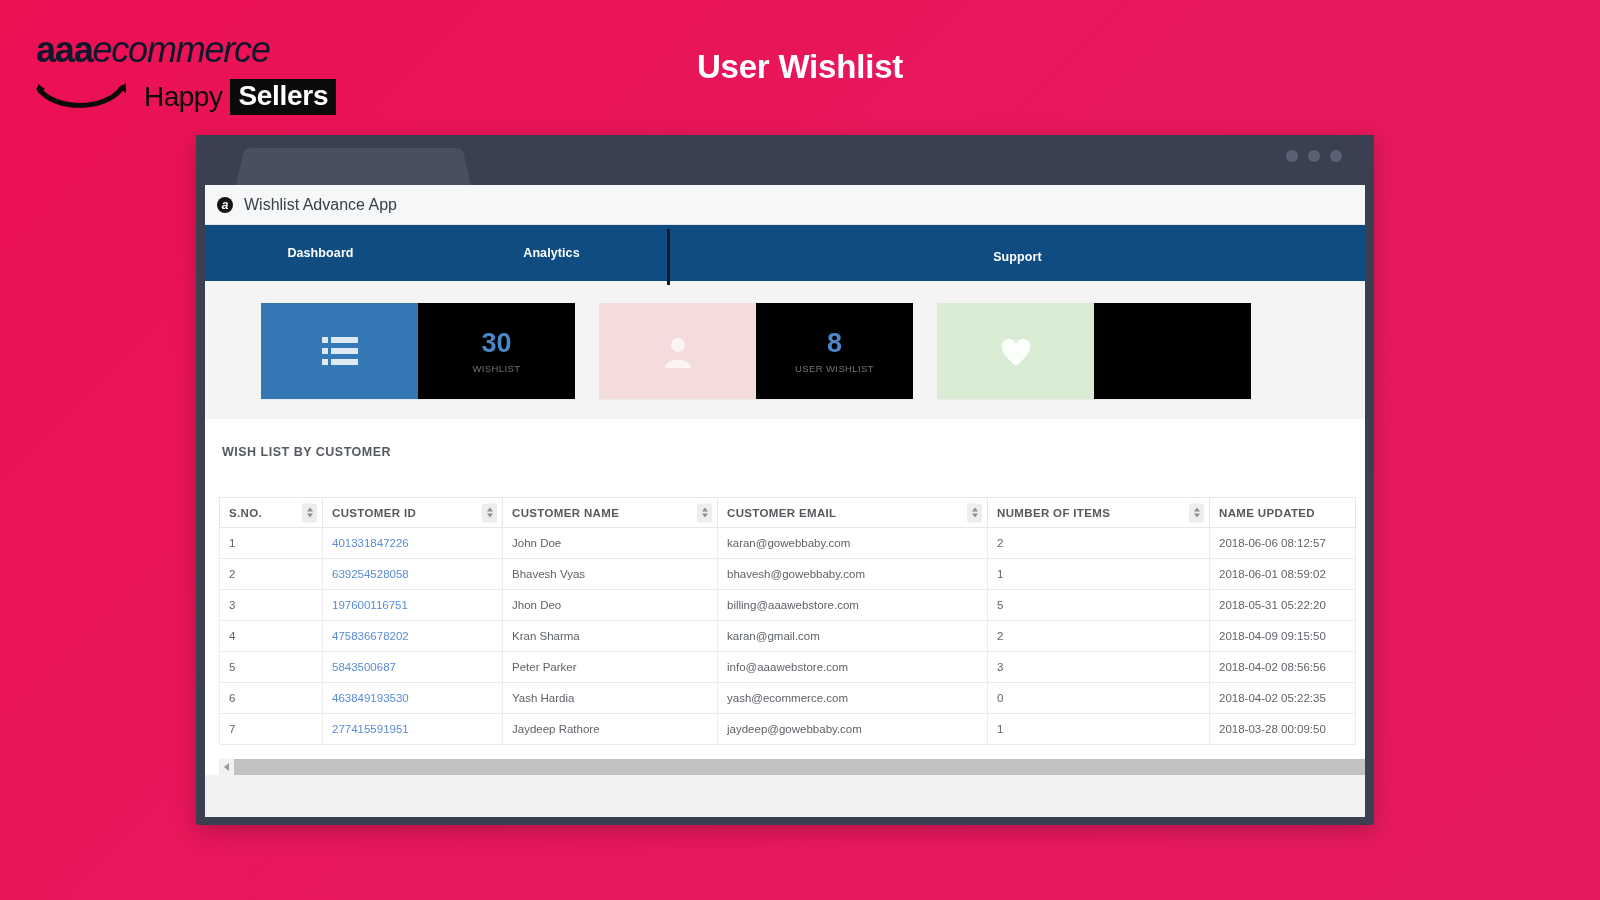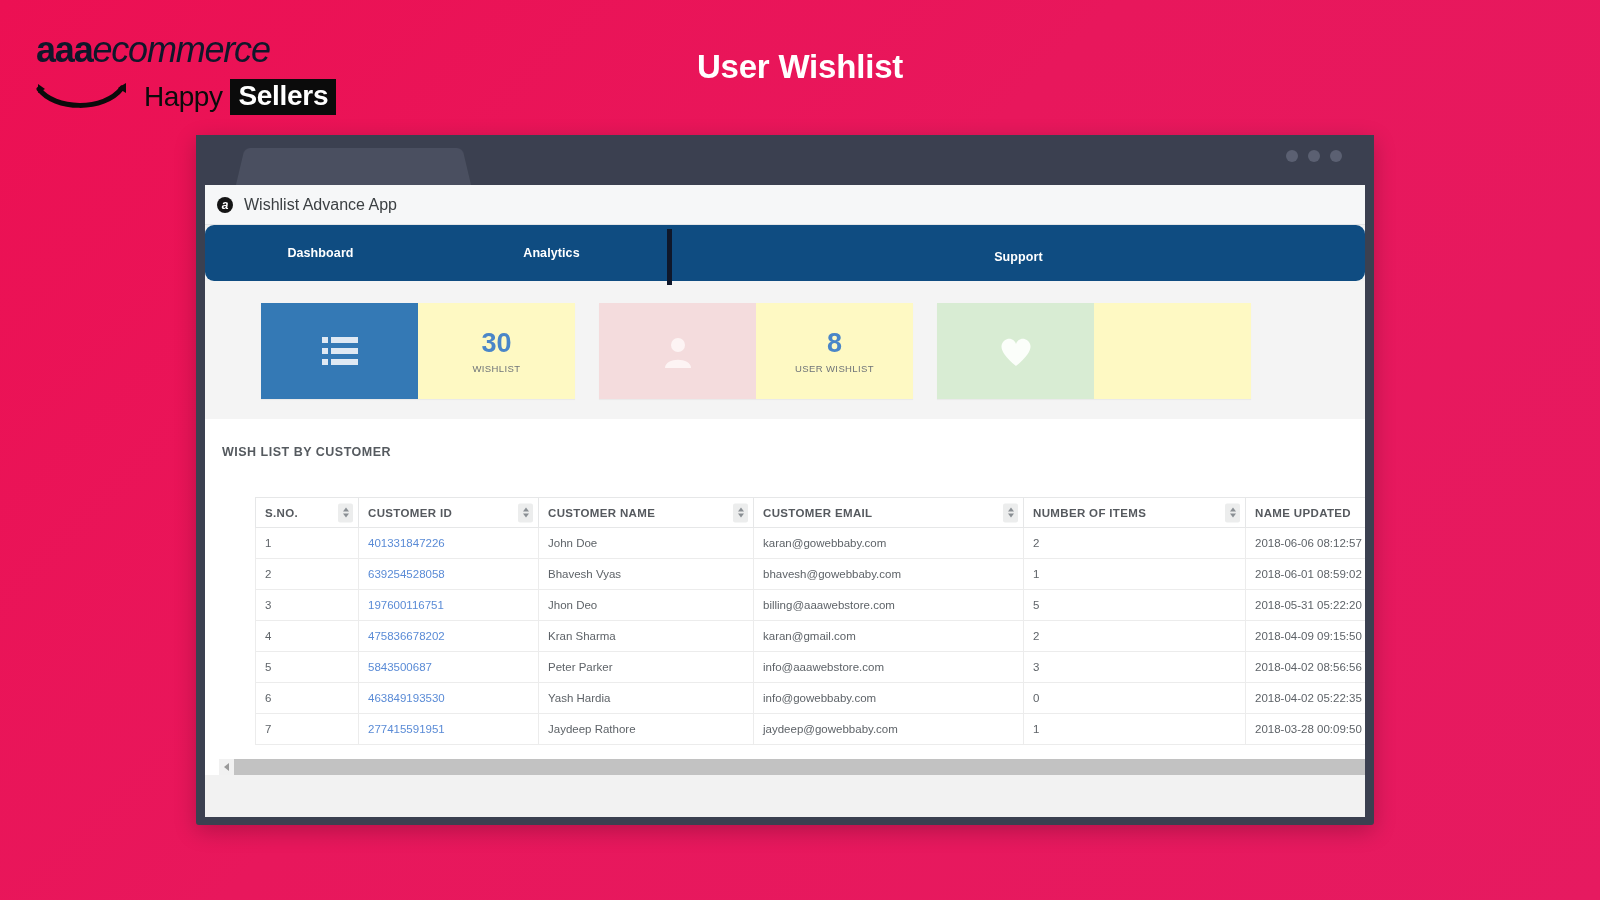--- a/index.html
+++ b/index.html
@@ -151,25 +151,24 @@
     font-weight: 400;
   }
 
   
   .nav {
     height: 56px;
     background: #0f4c81;
     display: flex;
     align-items: center;
     position: relative;
-    border-radius: 9px;
   }
   .nav-group { display: flex; height: 100%; align-items: center; }
   .nav-group.left { width: 462px; }
-  .nav-group.right { flex: 1; border-left: 5px solid #0f172a; height: 100%; margin-top: 8px; }
+  .nav-group.right { flex: 1; border-left: 3px solid #0f172a; height: 100%; margin-top: 8px; }
   .nav-item {
     flex: 1;
     text-align: center;
     color: #ffffff;
     font-size: 12.5px;
     font-weight: 700;
     letter-spacing: 0.1px;
     line-height: 56px;
     height: 100%;
     cursor: pointer;
@@ -195,21 +194,21 @@
   .card.c3 { width: 314px; }
 
   .card-icon {
     width: 50%;
     display: flex;
     align-items: center;
     justify-content: center;
   }
   .card-body {
     width: 50%;
-    background: #fef9c3;
+    background: #000000;
     display: flex;
     flex-direction: column;
     align-items: center;
     justify-content: center;
   }
   .card-value {
     font-size: 27px;
     font-weight: 700;
     color: #4a86c8;
     line-height: 30px;
@@ -237,21 +236,20 @@
     font-weight: 700;
     color: #555a5f;
     letter-spacing: 0.5px;
     margin: 0 0 38px 3px;
   }
 
   table.grid {
     width: 1136px;
     border-collapse: collapse;
     table-layout: fixed;
-    margin-left: 36px;
   }
   table.grid th {
     border: 1px solid #e6e7e8;
     background: #ffffff;
     font-size: 11.5px;
     font-weight: 700;
     color: #55595e;
     letter-spacing: 0.35px;
     text-align: left;
     padding: 8px 9px;
@@ -530,21 +528,21 @@
               <td class="id"><a>5843500687</a></td>
               <td>Peter Parker</td>
               <td>info@aaawebstore.com</td>
               <td>3</td>
               <td>2018-04-02 08:56:56</td>
             </tr>
             <tr>
               <td>6</td>
               <td class="id"><a>463849193530</a></td>
               <td>Yash Hardia</td>
-              <td>info@gowebbaby.com</td>
+              <td>yash@ecommerce.com</td>
               <td>0</td>
               <td>2018-04-02 05:22:35</td>
             </tr>
             <tr>
               <td>7</td>
               <td class="id"><a>277415591951</a></td>
               <td>Jaydeep Rathore</td>
               <td>jaydeep@gowebbaby.com</td>
               <td>1</td>
               <td>2018-03-28 00:09:50</td>

